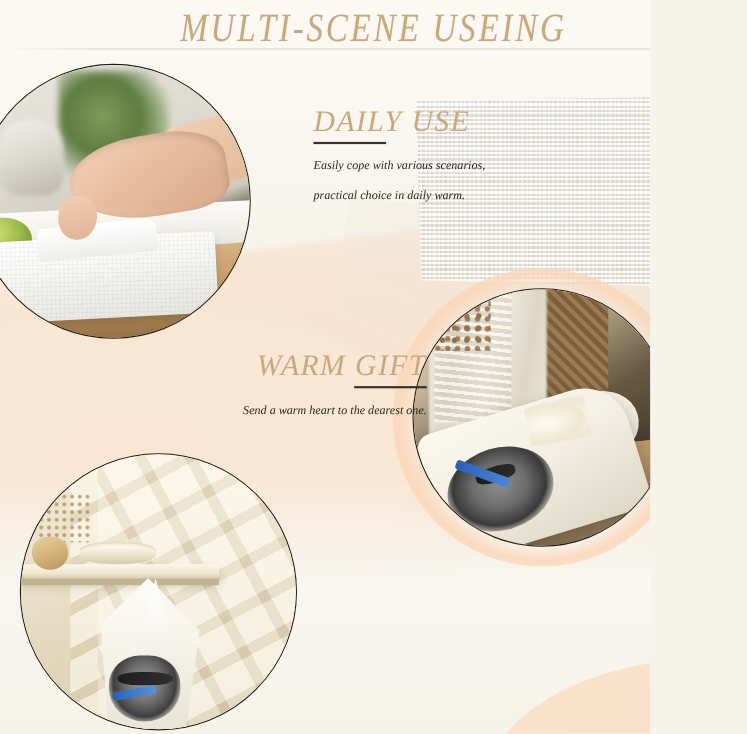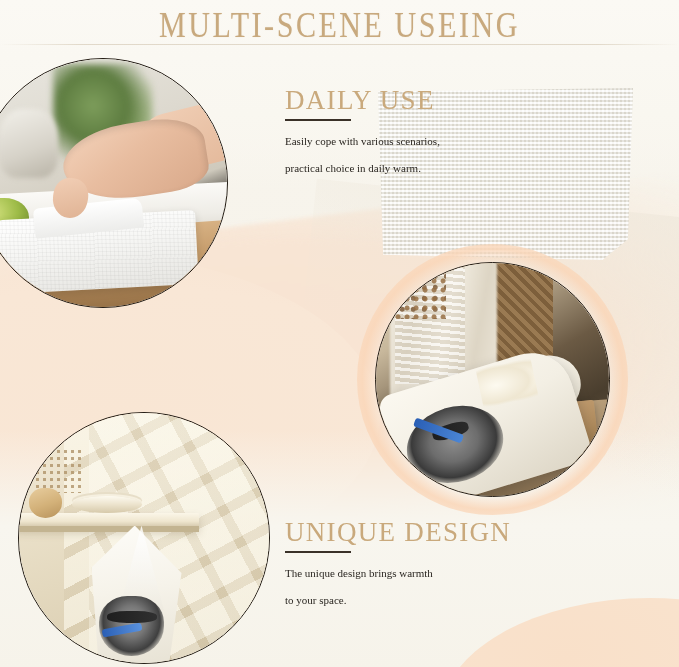--- a/index.html
+++ b/index.html
@@ -4,23 +4,24 @@
 <style>
   html,body{margin:0;padding:0;}
   body{
     width:679px;height:667px;
     font-family:"Liberation Serif", serif;
     background:#f6f3ea;
     overflow:hidden;
   }
   #stage{
     position:relative;
-    width:679px;height:667px;
+    width:591px;height:667px;
     overflow:hidden;
     background:#f7f4ec;
+    font-style:italic;
   }
 
   
   .bg-base{
     position:absolute;inset:0;
     background:linear-gradient(180deg,#faf8f2 0%,#f7f4ec 26%,#f6f3ea 55%,#f7f4ec 100%);
   }
   
   .bg-peach-band{
     position:absolute;
@@ -233,21 +234,21 @@
     height:2px;background:#3a3128;width:66px;margin-top:4px;margin-bottom:7px;
   }
   .body-txt{
     color:#2a2621;
     font-family:"Liberation Serif", serif;
     font-size:11px;
     line-height:27px;
     white-space:nowrap;
   }
 
-  #block1{ left:285px; top:85px; }
+  #block1{ left:285px; top:95px; }
   #block2{ left:48px; top:317px; width:340px; text-align:right; }
   #block2 .rule{margin-left:auto;}
   #block3{ left:285px; top:517px; }
 </style>
 </head>
 <body>
 
 <div id="stage">
 
   <div class="bg-base"></div>
@@ -318,21 +319,20 @@
     </div>
   </div>
 
   <div class="block" id="block1">
     <div class="head">DAILY USE</div>
     <div class="rule"></div>
     <div class="body-txt">Easily cope with various scenarios,</div>
     <div class="body-txt">practical choice in daily warm.</div>
   </div>
 
-
-  <div class="block" id="block3">
-    <div class="head">UNIQUE DESIGN</div>
+  <div class="block" id="block2">
+    <div class="head">WARM GIFT</div>
     <div class="rule"></div>
-    <div class="body-txt">The unique design brings warmth</div>
-    <div class="body-txt">to your space.</div>
-  </div>
+    <div class="body-txt">Send a warm heart to the dearest one.</div>
+  </div>
+
 
 </div>
 
 </body></html>

